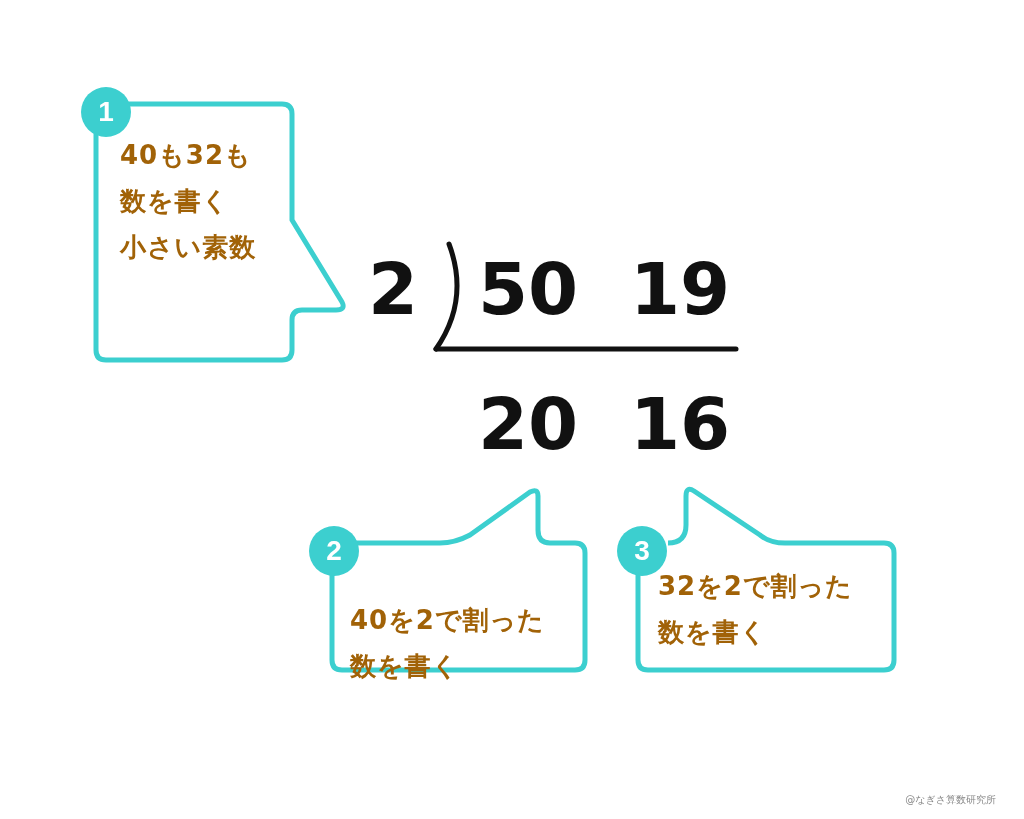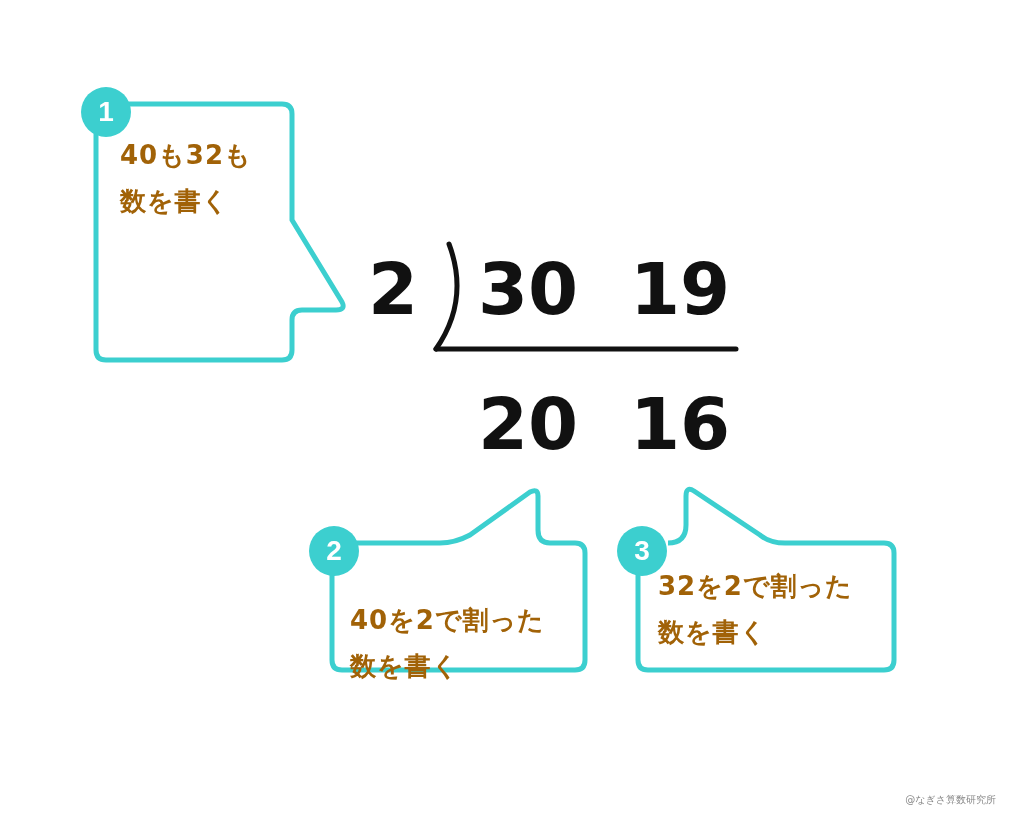--- a/index.html
+++ b/index.html
@@ -28,24 +28,25 @@
 
   <path d="M340 543 H440 Q455 543 470 535 L530 492 Q538 488 538 496 V530 Q538 543 550 543 H575 Q585 543 585 553 V660 Q585 670 575 670 H342 Q332 670 332 660 V560" fill="#fff" stroke="#3ccfcf" stroke-width="5" stroke-linejoin="round"></path>
 
   <path d="M668 543 Q686 543 686 525 V496 Q686 486 694 491 L760 535 Q770 543 785 543 H884 Q894 543 894 553 V660 Q894 670 884 670 H648 Q638 670 638 660 V570" fill="#fff" stroke="#3ccfcf" stroke-width="5" stroke-linejoin="round"></path>
 </svg>
 
 <div class="badge" style="left:81px;top:87px;">1</div>
 <div class="btext" style="left:120px;top:132px;">
   <div>40も32も</div>
   <div>数を書く</div>
+  <div>小さい素数</div>
 </div>
 
 <div class="num" style="left:368px;top:253px;">2</div>
-<div class="num" style="left:478px;top:253px;">30</div>
+<div class="num" style="left:478px;top:253px;">50</div>
 <div class="num" style="left:630px;top:253px;">19</div>
 <div class="num" style="left:478px;top:388px;">20</div>
 <div class="num" style="left:630px;top:388px;text-align:center;">16</div>
 
 <div class="badge" style="left:309px;top:526px;">2</div>
 <div class="btext" style="left:350px;top:563px;margin-top:34px;">
   <div>40を2で割った</div>
   <div>数を書く</div>
 </div>
 

